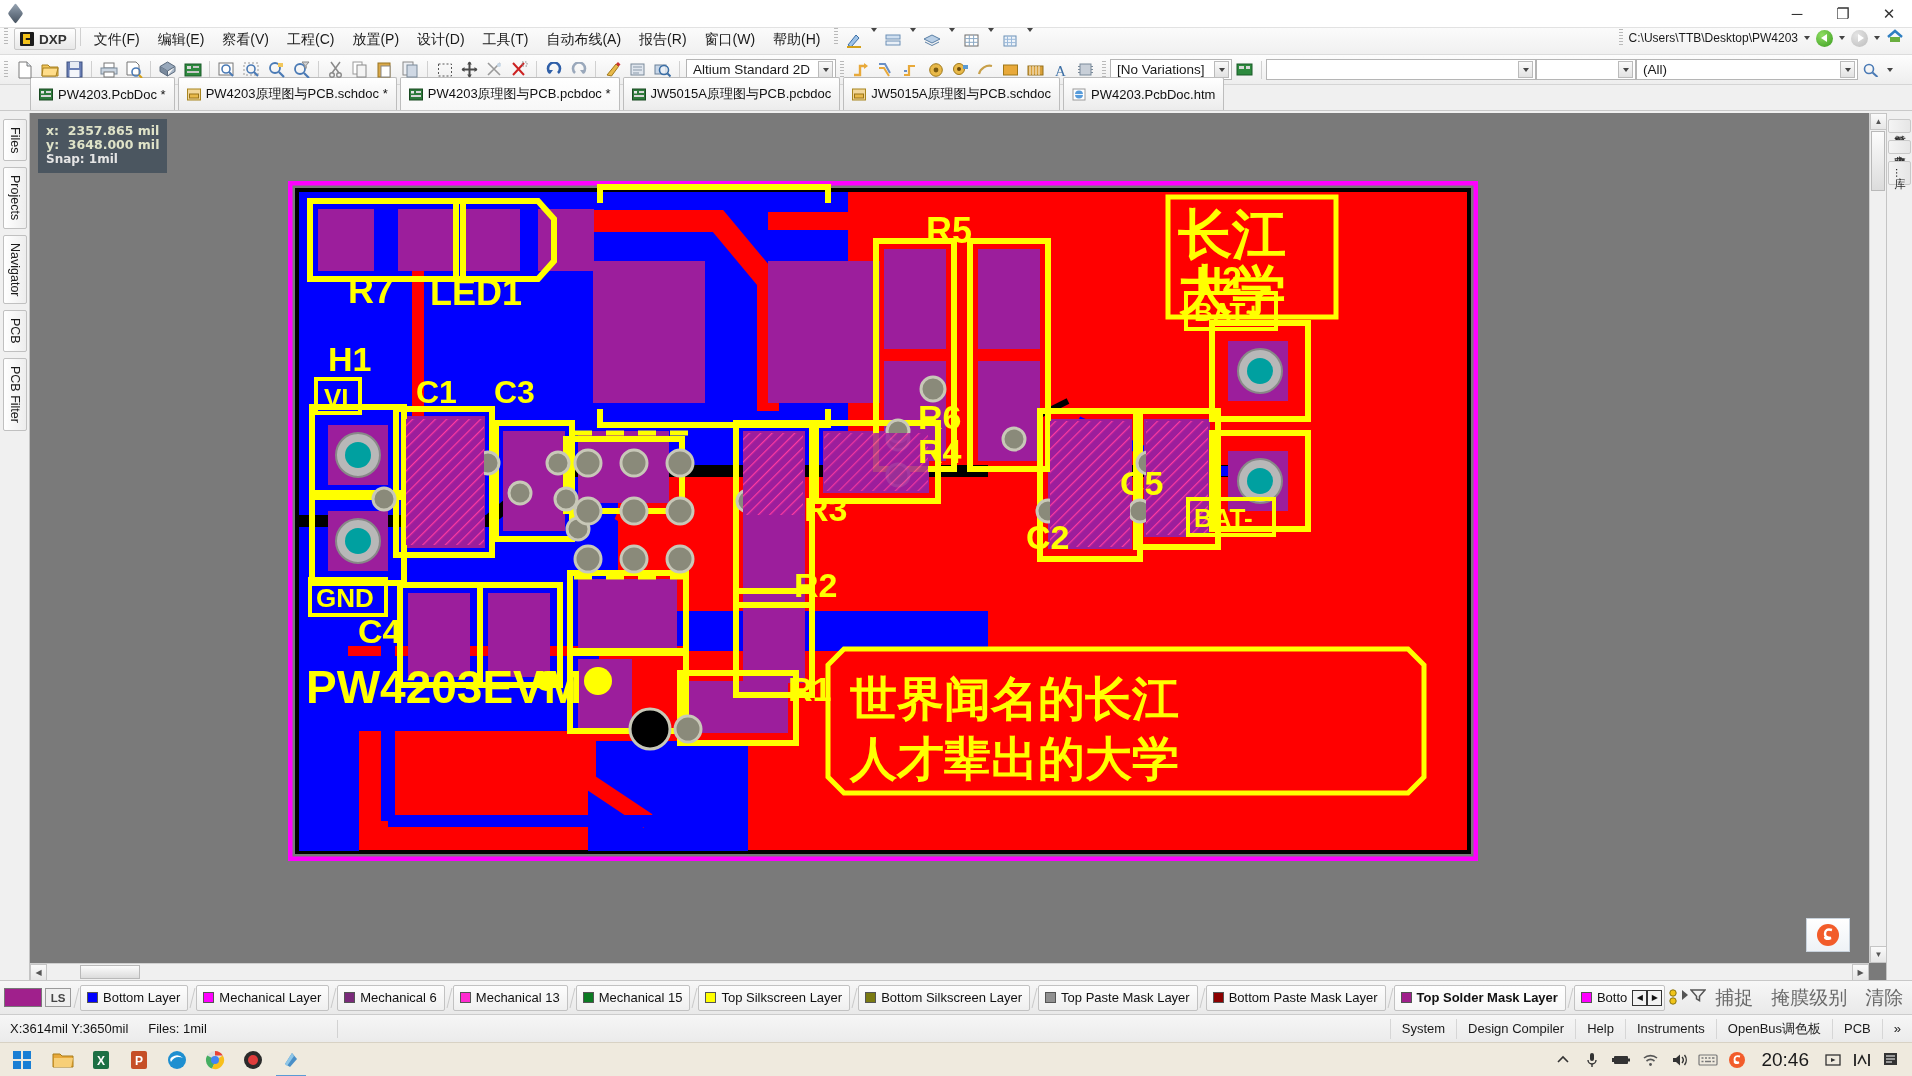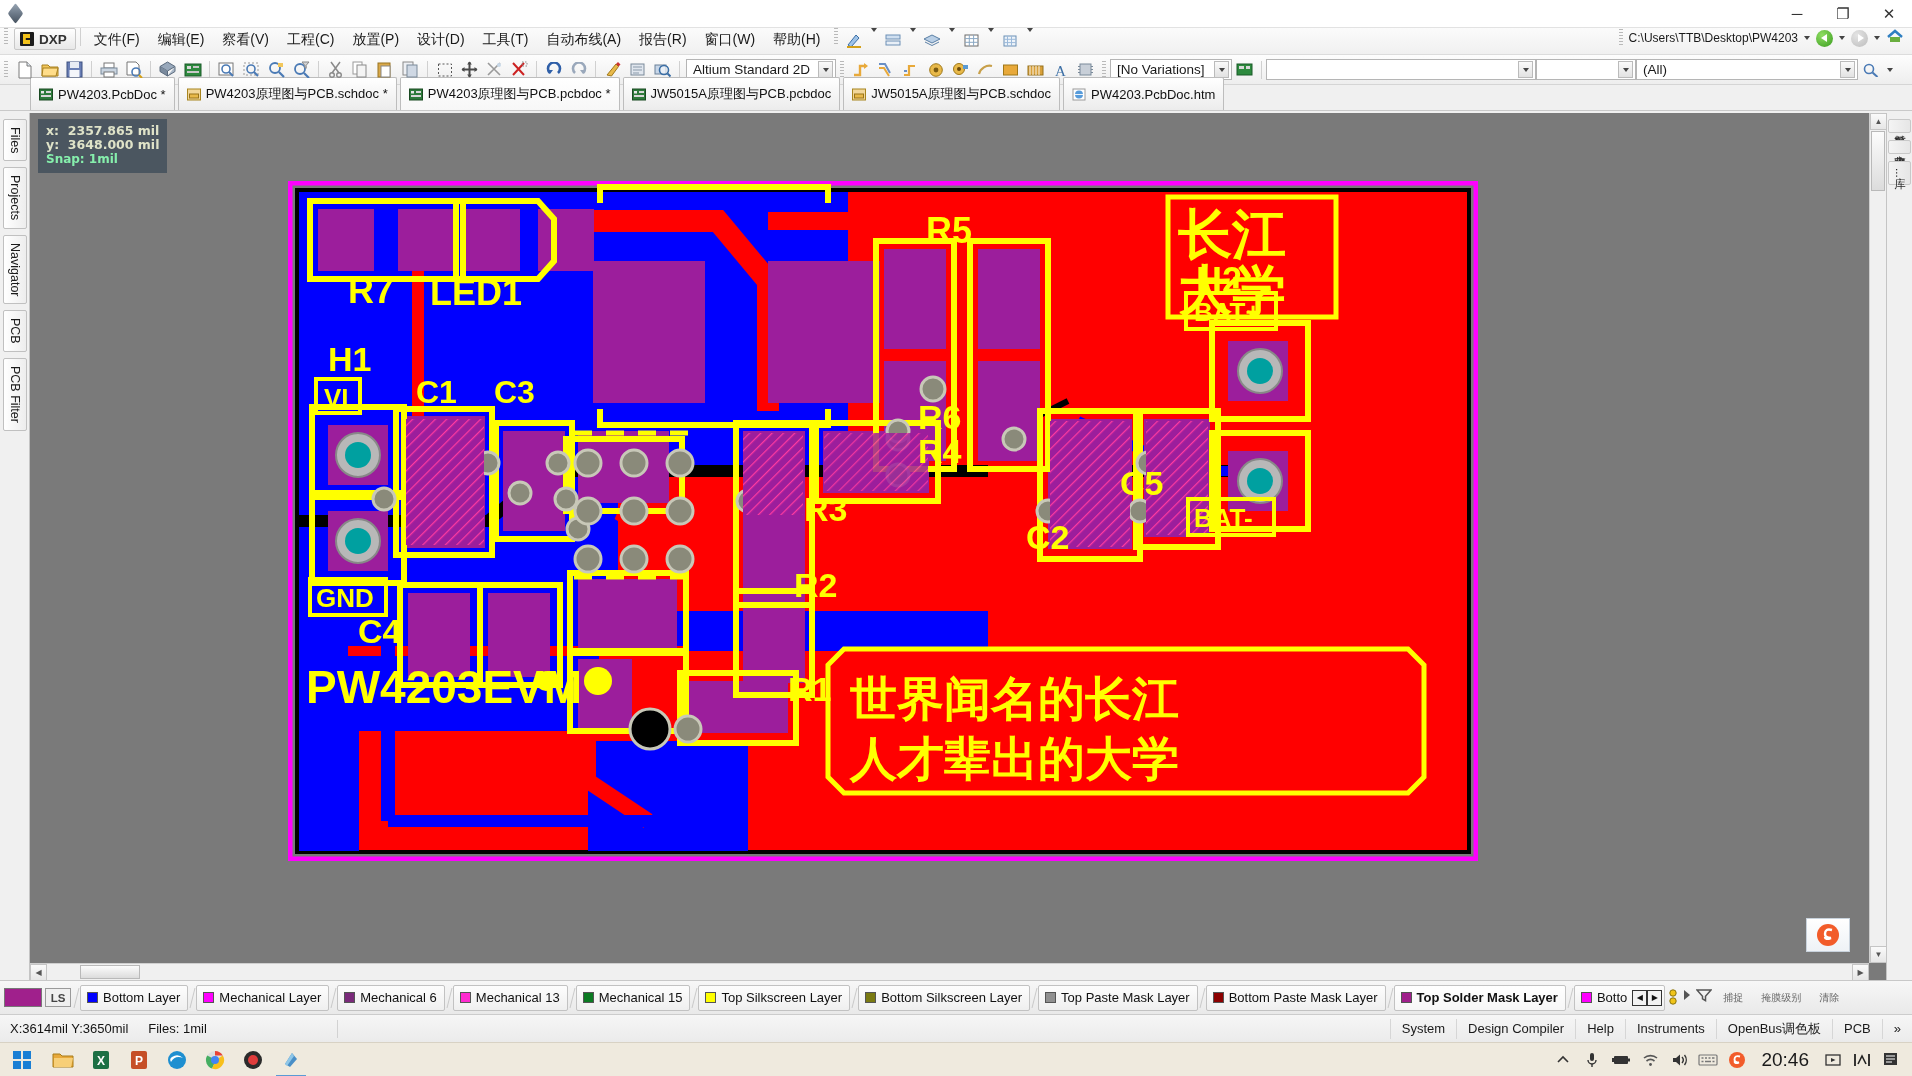--- a/index.html
+++ b/index.html
@@ -159,21 +159,21 @@
   }
   #canvaswrap {
     flex:1 1 auto; position:relative; background:#7a7a7a; overflow:hidden;
   }
   #coordbox {
     position:absolute; left:8px; top:6px; z-index:20;
     background:#4b5660; color:#dfe3c8; padding:5px 8px 6px 8px;
     font-family:"DejaVu Sans", sans-serif; line-height:1.15;
   }
   #coordbox .cl { font-size:12.5px; font-weight:bold; white-space:pre;}
-  #coordbox .snap { font-size:12px; font-weight:bold; color:#86efac;}
+  #coordbox .snap { font-size:12px; font-weight:bold; color:#e5e5e5;}
 
   #rightrail {
     width: 26px; background:#f0f0f0; border-left:1px solid #c4c4c4;
     display:flex; flex-direction:column; align-items:center; padding-top:6px; gap:7px;
     flex:0 0 auto;
   }
   .vtab-r {
     writing-mode: vertical-rl; font-size:11.5px; color:#2a2a2a;
     padding:6px 3px; background:linear-gradient(to right,#f4f4f4,#e6e6e6);
     border:1px solid #c8c8c8; border-radius:2px; white-space:nowrap;
@@ -217,21 +217,21 @@
     padding:0 7px 0 6px; font-size:13px; color:#111; white-space:nowrap;
     background:linear-gradient(#fdfdfd,#efefef);
     border:1px solid #c2c2c2; border-radius:2px; flex:0 0 auto;
     margin-right:1px;
   }
   .ltab.active { font-weight:bold; background:linear-gradient(#ffffff,#f6f6f6);}
   .lcolor { width:11px;height:11px; border:1px solid #555; flex:0 0 auto;}
   .lsep { width:1px;height:20px;background:#c9c9c9;margin:0 3px; flex:0 0 auto;
     transform: skewX(-14deg);}
   .lbtn-txt {
-    font-size:10px;color:#6a6a6a;padding:0 9px;flex:0 0 auto;
+    font-size:19px;color:#6a6a6a;padding:0 9px;flex:0 0 auto;
   }
   .spin-pair { display:flex; flex:0 0 auto; }
   .spin-pair div {
     width:15px;height:16px;border:1px solid #333;background:#f2f2f2;
     display:flex;align-items:center;justify-content:center;font-size:8px;color:#111;
   }
 
   
   #statusbar {
     position:absolute; left:0; right:0; bottom:34px; height:28px;

